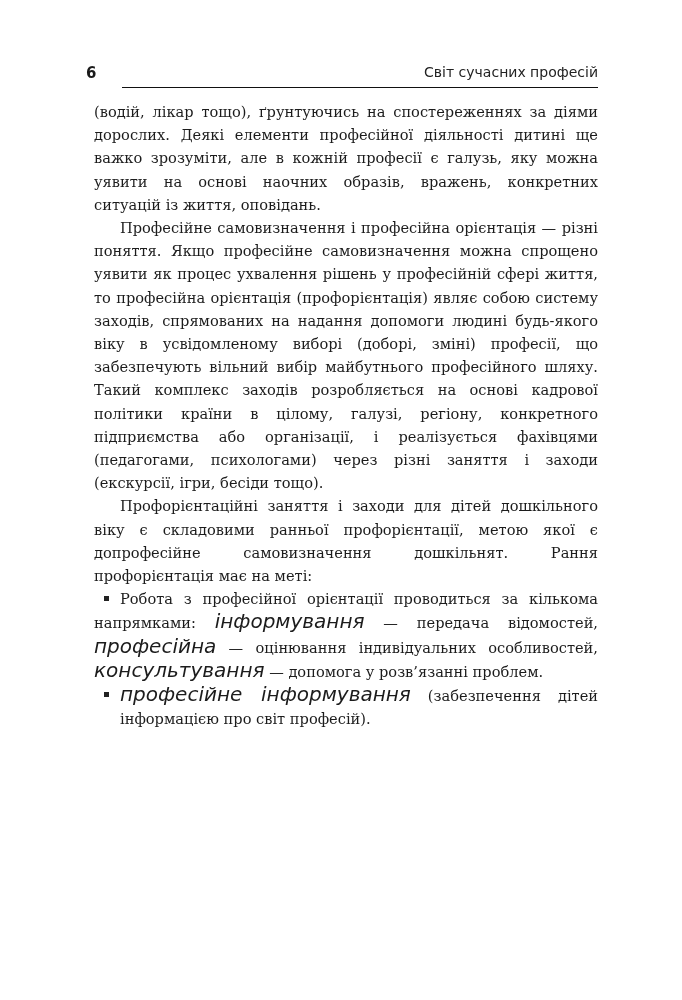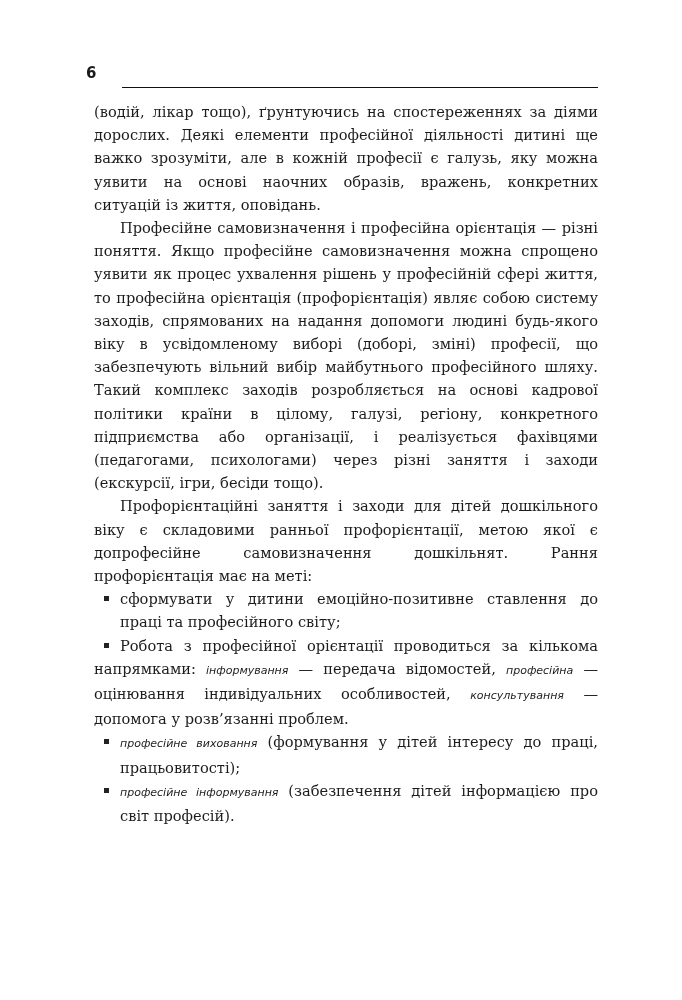--- a/index.html
+++ b/index.html
@@ -8,40 +8,40 @@
   .running-head { position: absolute; left: 86px; top: 64px; width: 512px; height: 26px; }
   .page-number { position: absolute; left: 0; top: 0; font-family: "DejaVu Sans", sans-serif; font-size: 15px; font-weight: bold; color: #1a1a1a; }
   .running-title { position: absolute; right: 0; top: 0; font-family: "DejaVu Sans", sans-serif; font-size: 14px; color: #222; }
   .head-rule { position: absolute; left: 36px; right: 0; top: 23px; height: 0; border-top: 1.6px solid #111; }
   .body-text { position: absolute; left: 94px; top: 100px; width: 504px; font-family: "DejaVu Serif", serif; font-size: 14.6px; line-height: 23.2px; color: #1c1c1c; text-align: justify; hyphens: manual; }
   .body-text p { margin: 0; text-indent: 0; }
   .body-text p.indent { text-indent: 26px; }
   .body-text ul { list-style: none; margin: 0; padding: 0; }
   .body-text li { position: relative; padding-left: 26px; }
   .bullet { position: absolute; left: 10px; top: 9px; width: 5px; height: 5px; background: #222; }
-  .term { font-family: "DejaVu Sans", sans-serif; font-style: italic; font-size: 11px; margin-top: 44px; }
+  .term { font-family: "DejaVu Sans", sans-serif; font-style: italic; font-size: 20px; margin-top: 44px; }
 </style>
 </head>
 <body>
 
 <div class="page">
   <div class="running-head">
     <span class="page-number">6</span>
     <div class="head-rule"></div>
+    <span class="running-title">Світ сучасних професій</span>
   </div>
 
   <div class="body-text">
     <p>(водій, лікар тощо), ґрунтуючись на спостереженнях за діями дорослих. Деякі елементи професійної діяльності дитині ще важко зрозуміти, але в кожній професії є галузь, яку можна уявити на основі наочних образів, вражень, конкретних ситуацій із життя, оповідань.</p>
     <p class="indent">Професійне самовизначення і професійна орієнтація — різні поняття. Якщо професійне самовизначення можна спрощено уявити як процес ухвалення рішень у професійній сфері життя, то професійна орієнтація (профорієнтація) являє собою систему заходів, спрямованих на надання допомоги людині будь-якого віку в усвідомленому виборі (доборі, зміні) професії, що забезпечують вільний вибір майбутнього професійного шляху. Такий комплекс заходів розробляється на основі кадрової політики країни в цілому, галузі, регіону, конкретного підприємства або організації, і реалізується фахівцями (педагогами, психологами) через різні заняття і заходи (екскурсії, ігри, бесіди тощо).</p>
     <p class="indent">Профорієнтаційні заняття і заходи для дітей дошкільного віку є складовими ранньої профорієнтації, метою якої є допрофесійне самовизначення дошкільнят. Рання профорієнтація має на меті:</p>
     <ul>
       <li><span class="bullet"></span></li>
-      <li><span class="bullet"></span><span>сформувати у дитини емоційно-позитивне ставлення до праці та професійного світу;</span></li>
+      <li><span class="bullet"></span></li>
       <li><span class="bullet"></span></li>
     </ul>
     <p class="indent"><span>Робота з професійної орієнтації проводиться за кількома напрямками: </span><span class="term">інформування</span><span> — передача відомостей, </span><span class="term">професійна</span><span> — оцінювання індивідуальних особливостей, </span><span class="term">консультування</span><span> — допомога у розв’язанні проблем.</span></p>
     <ul>
-      <li><span class="bullet"></span><span class="term">професійне виховання</span><span> (формування у дітей інтересу до праці, працьовитості);</span></li>
       <li><span class="bullet"></span><span class="term">професійне інформування</span><span> (забезпечення дітей інформацією про світ професій).</span></li>
     </ul>
 
   </div>
 </div>
 
 </body></html>

